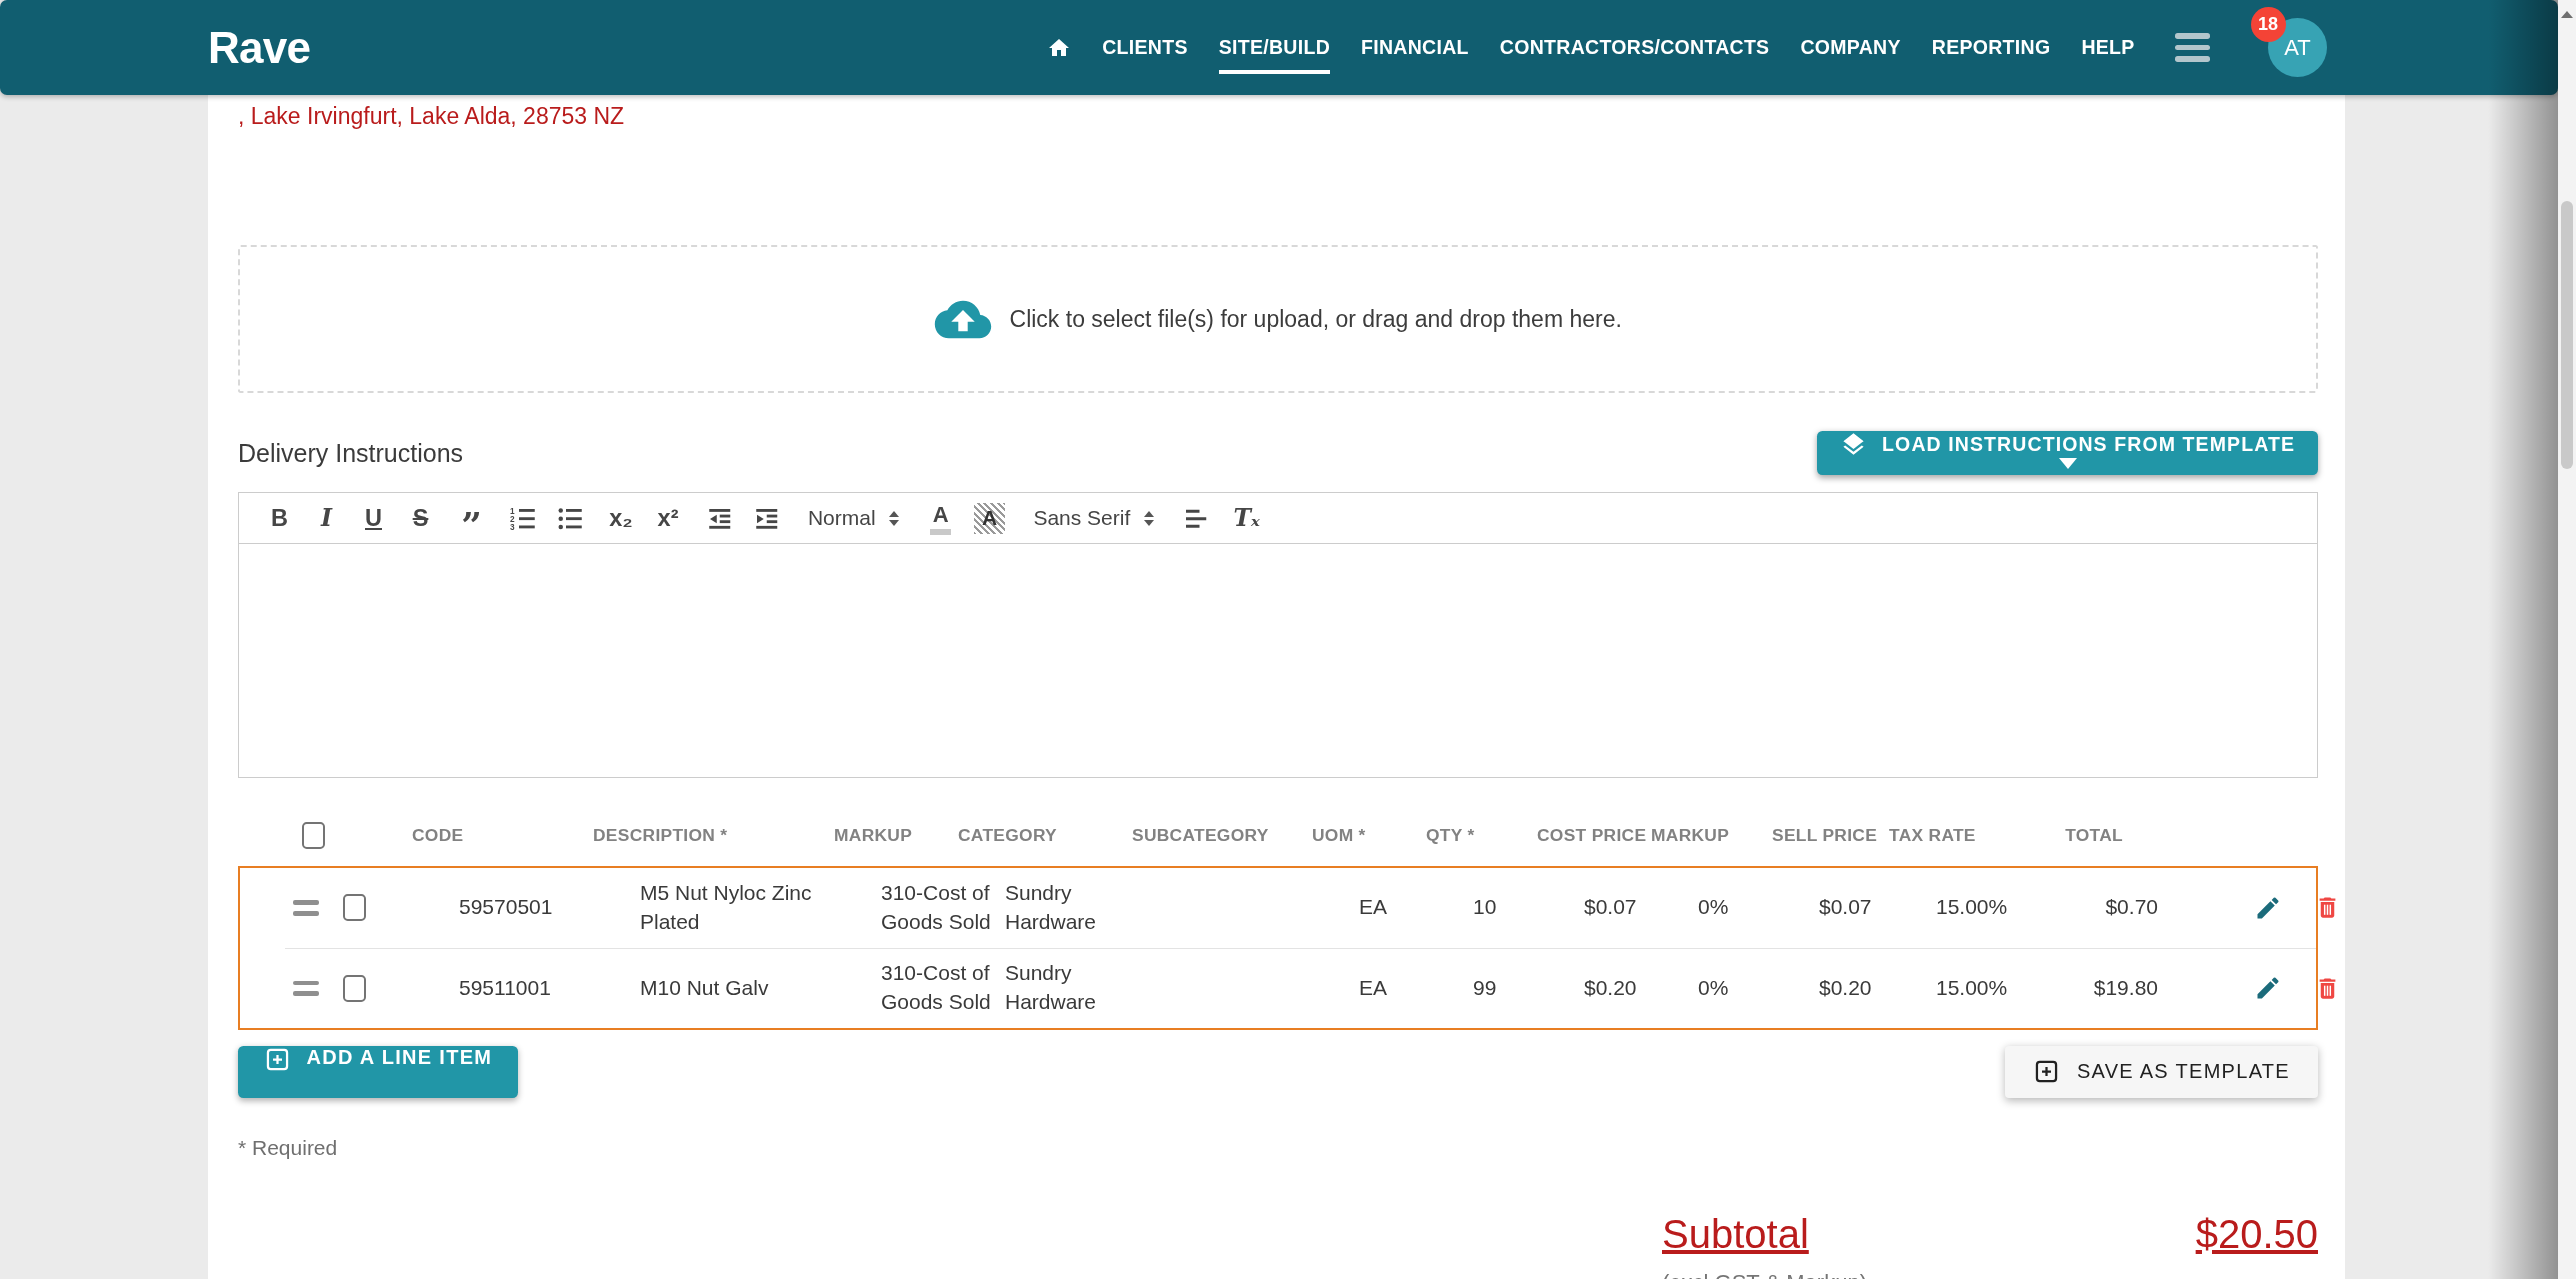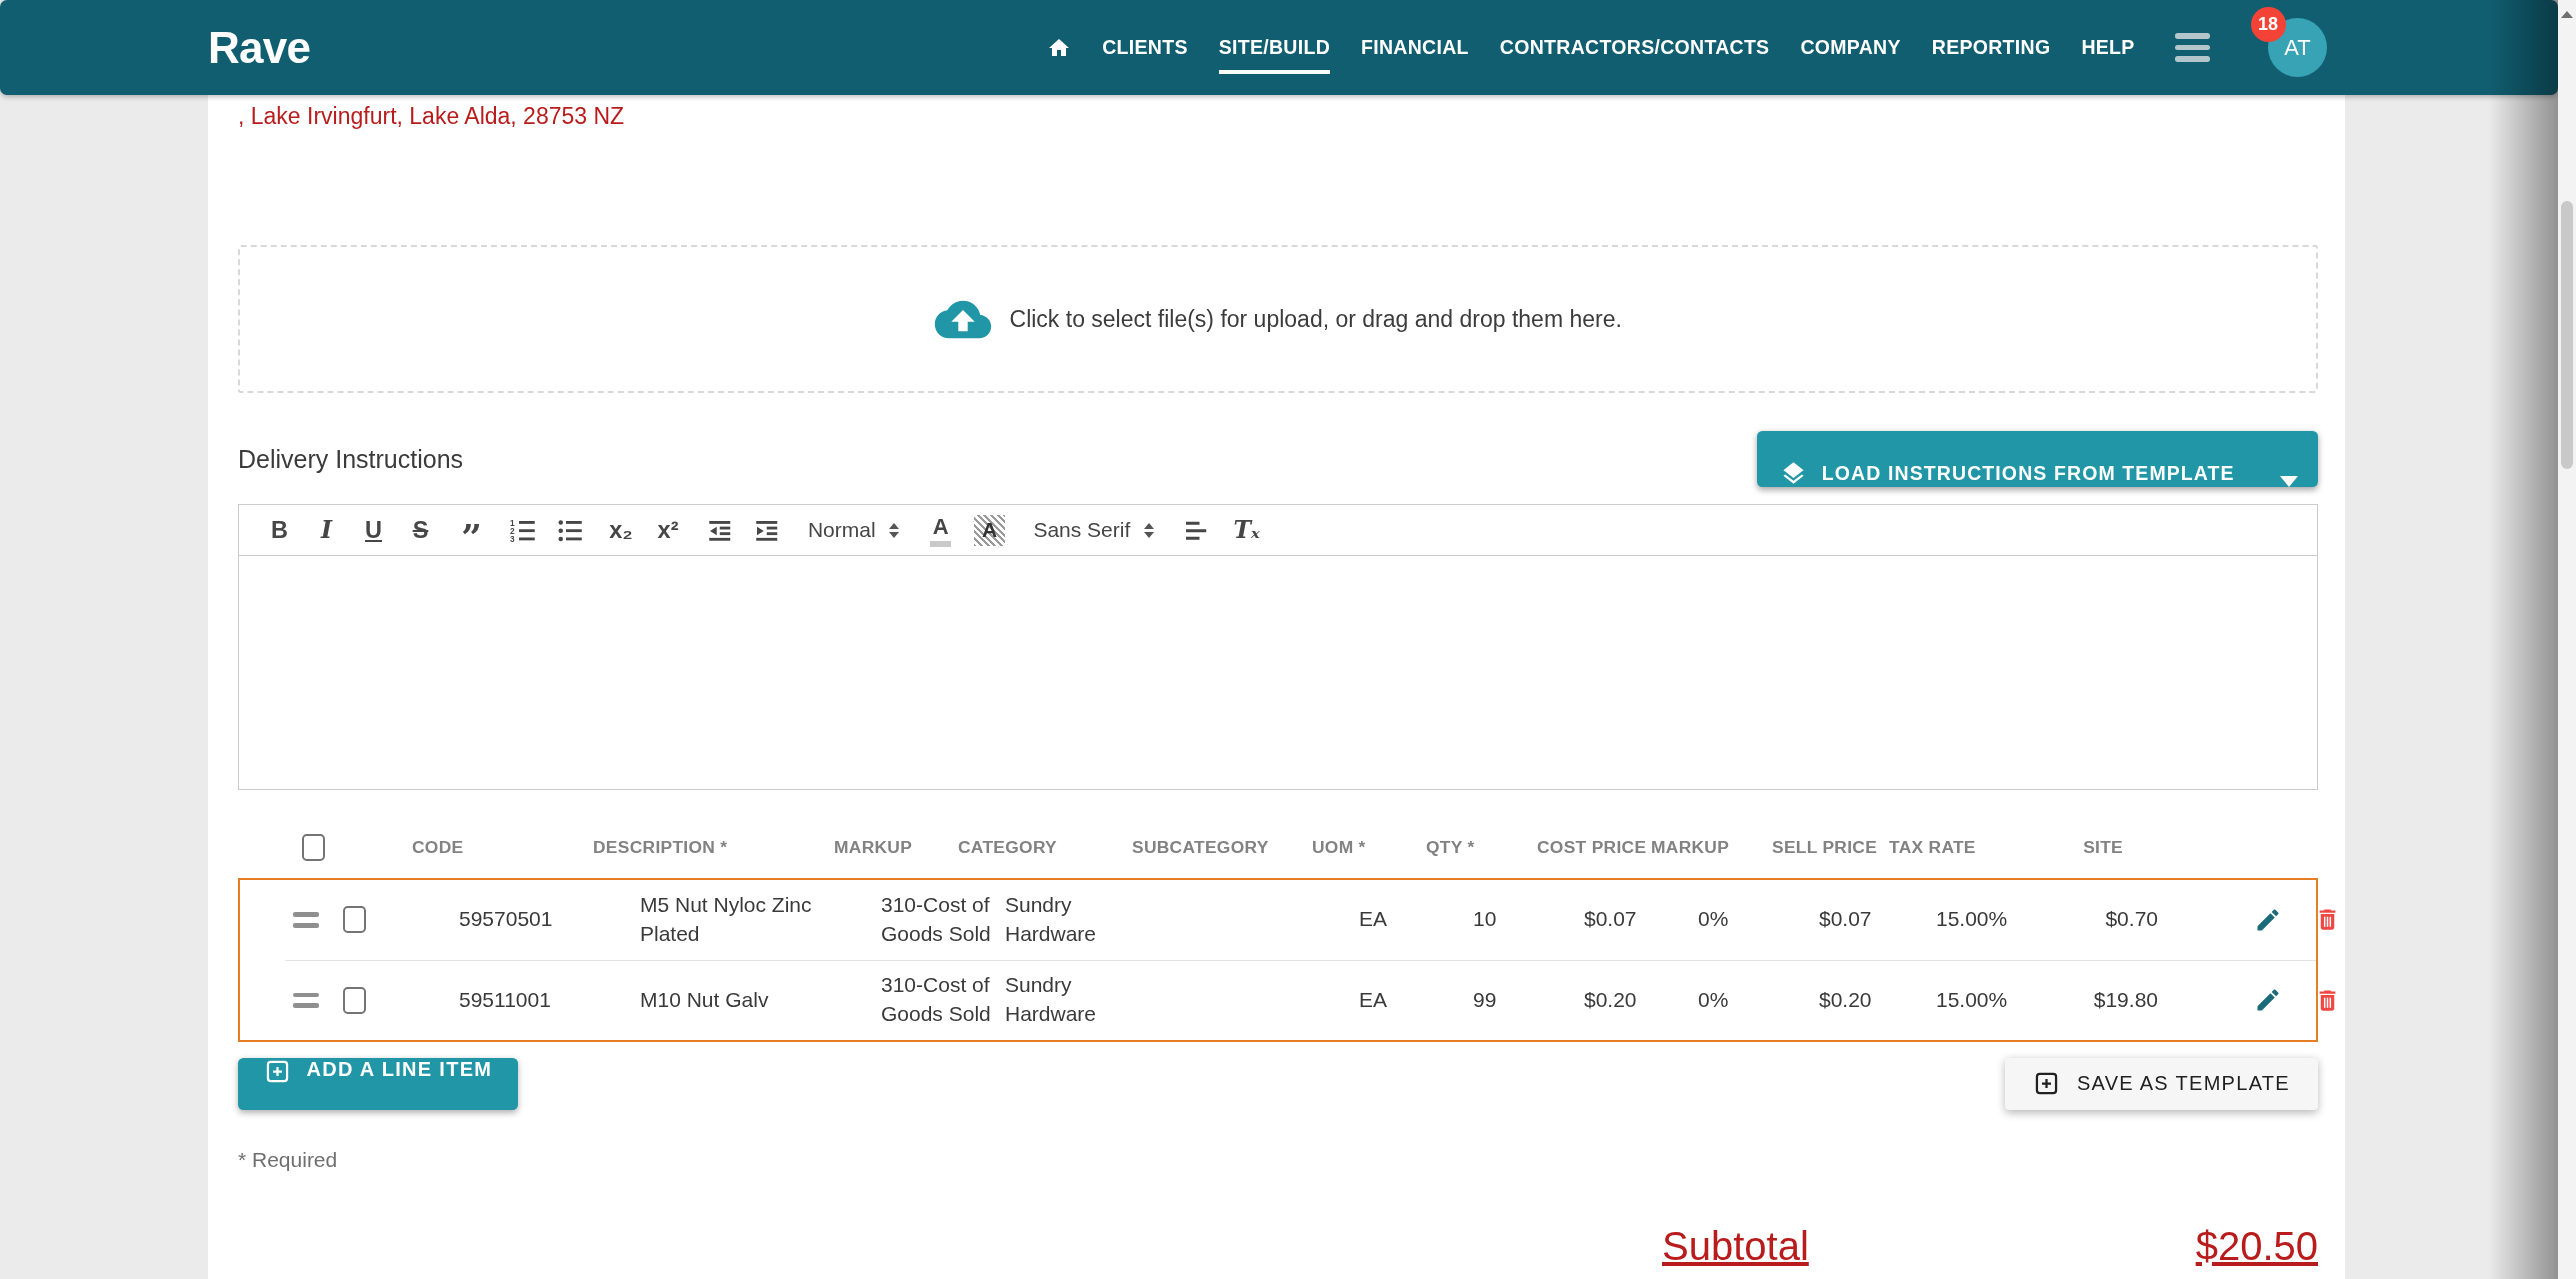--- a/index.html
+++ b/index.html
@@ -31,22 +31,22 @@
   
   .card{position:absolute;top:95px;left:208px;width:2137px;min-height:1184px;background:#fff;padding:5.4px 27px 81px 30px;z-index:10;}
   .address{font-size:23px;color:#b91c1c;line-height:32px;}
 
   .upload{margin-top:113px;height:148px;border:2px dashed #d8d8d8;border-radius:2.7px;display:flex;
     align-items:center;justify-content:center;gap:17.4px;cursor:pointer;}
   .upload-text{font-size:23px;color:#3c3c3c;}
 
   .delivery-row{margin-top:38px;display:flex;align-items:center;justify-content:space-between;}
   .section-title{font-size:25px;color:#3b3b3b;font-weight:500;}
-  .load-btn{display:flex;align-items:flex-end;height:56px;background:var(--button-teal);border:none;border-radius:5.4px;
-    color:#fff;cursor:pointer;box-shadow:0 2.7px 6px rgba(0,0,0,.35);padding:0;overflow:hidden;}
+  .load-btn{display:flex;align-items:center;height:44px;background:var(--button-teal);border:none;border-radius:5.4px;
+    color:#fff;cursor:pointer;box-shadow:0 2.7px 6px rgba(0,0,0,.35);padding:0;overflow:hidden;flex-direction:column;}
   .load-btn .main{display:flex;align-items:center;gap:14.8px;padding:0 23px;}
   .load-btn .label{font-size:19.5px;font-weight:700;letter-spacing:1.1px;white-space:nowrap;}
   .load-btn .divider{width:1.3px;background:rgba(255,255,255,.35);}
   .load-btn .caret-area{width:59px;display:flex;align-items:center;justify-content:center;}
   .tri-down{width:0;height:0;border-left:9.4px solid transparent;border-right:9.4px solid transparent;border-top:11.4px solid #fff;}
 
   
   .editor{margin-top:17px;border:0.7px solid #ccc;background:#fff;}
   .toolbar{display:flex;align-items:center;height:51px;padding:0 27px;border-bottom:0.7px solid #ccc;gap:9.4px;}
   .tgroup{display:flex;align-items:center;gap:20px;margin-right:14.8px;}
@@ -289,21 +289,21 @@
       <div class="th">DESCRIPTION *</div>
       <div class="th">MARKUP</div>
       <div class="th">CATEGORY</div>
       <div class="th">SUBCATEGORY</div>
       <div class="th">UOM *</div>
       <div class="th">QTY *</div>
       <div class="th">COST PRICE</div>
       <div class="th">MARKUP</div>
       <div class="th">SELL PRICE</div>
       <div class="th">TAX RATE</div>
-      <div class="th total">SITE</div>
+      <div class="th total">TOTAL</div>
       <div></div>
     </div>
 
     <div class="rows-box" id="rows-container">
       <div class="tgrid trow">
         <div class="cell drag">
             <span class="drag-handle">
               <i></i>
               <i></i>
             </span>

